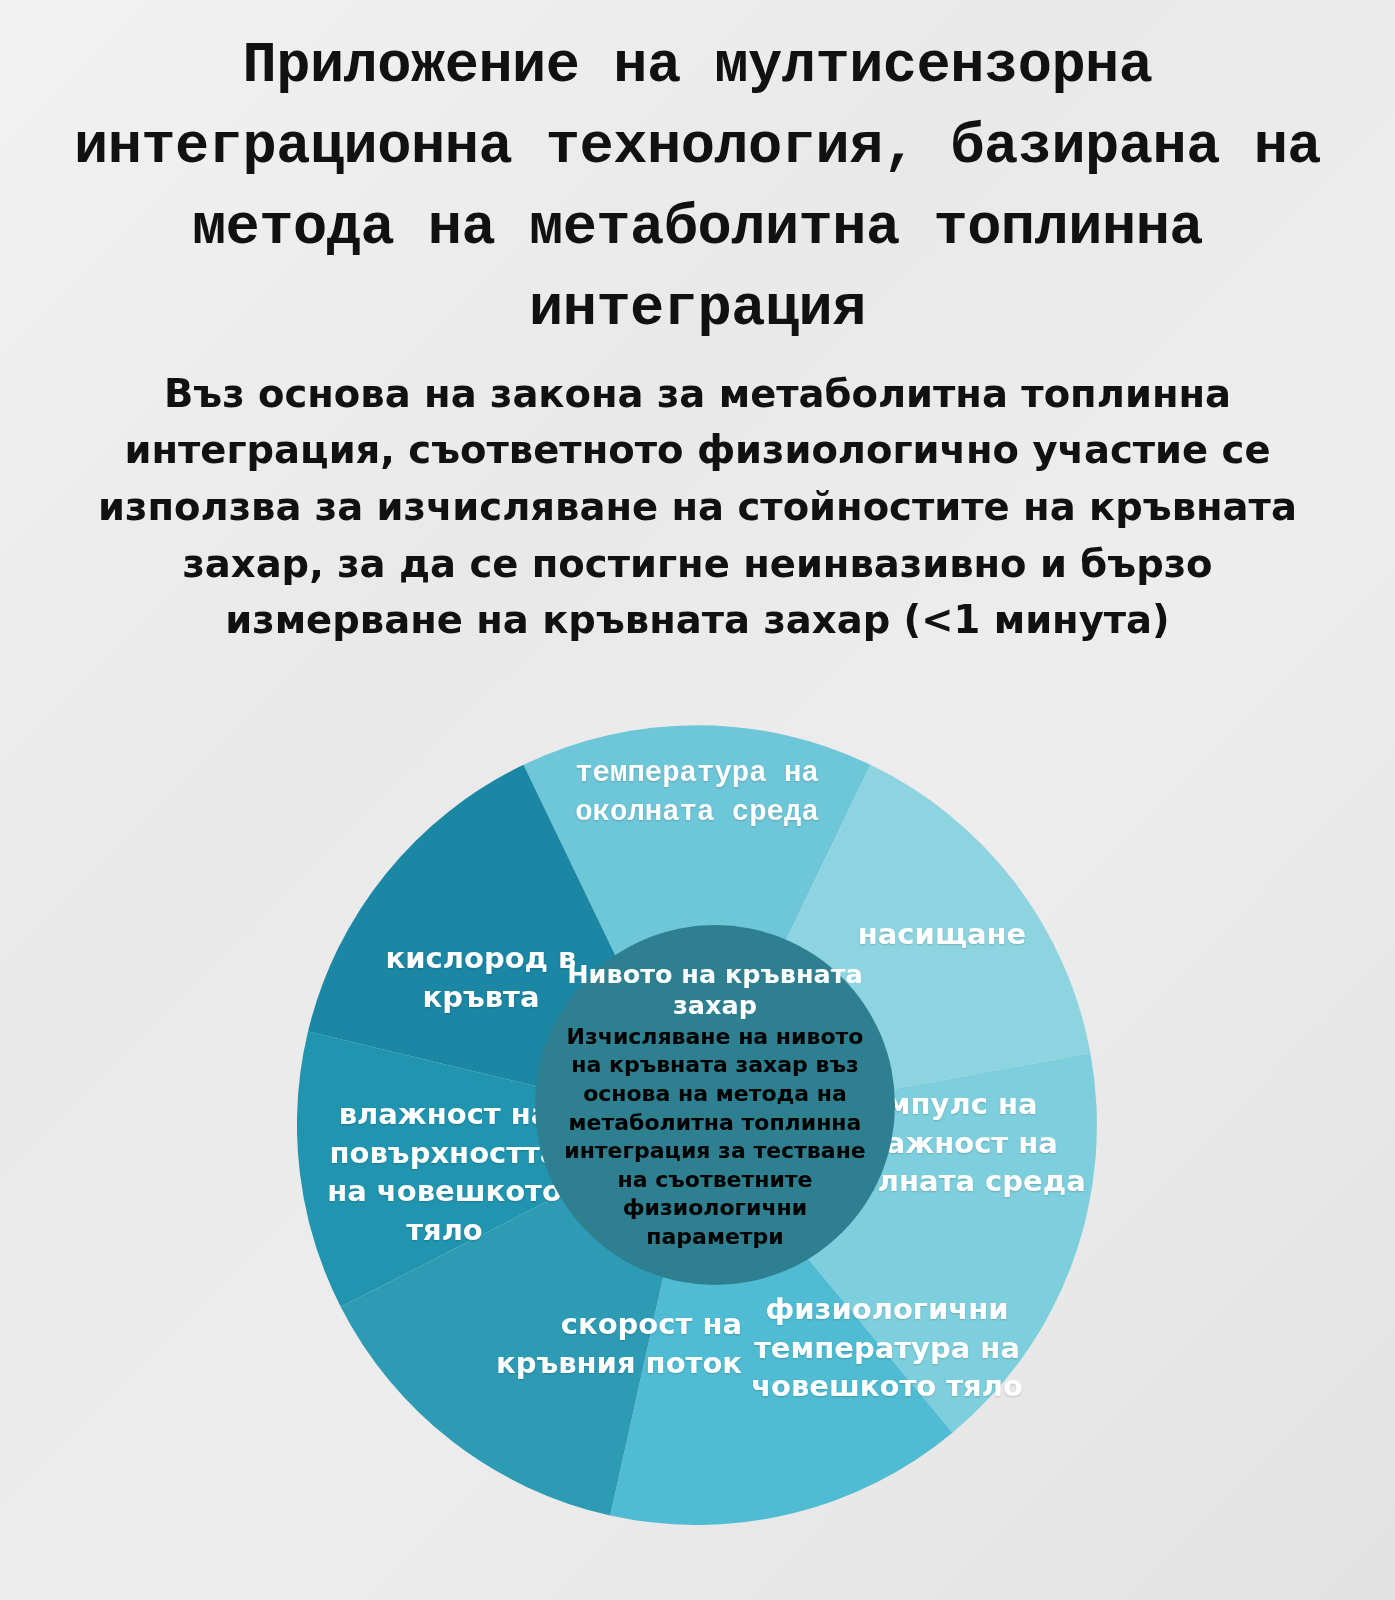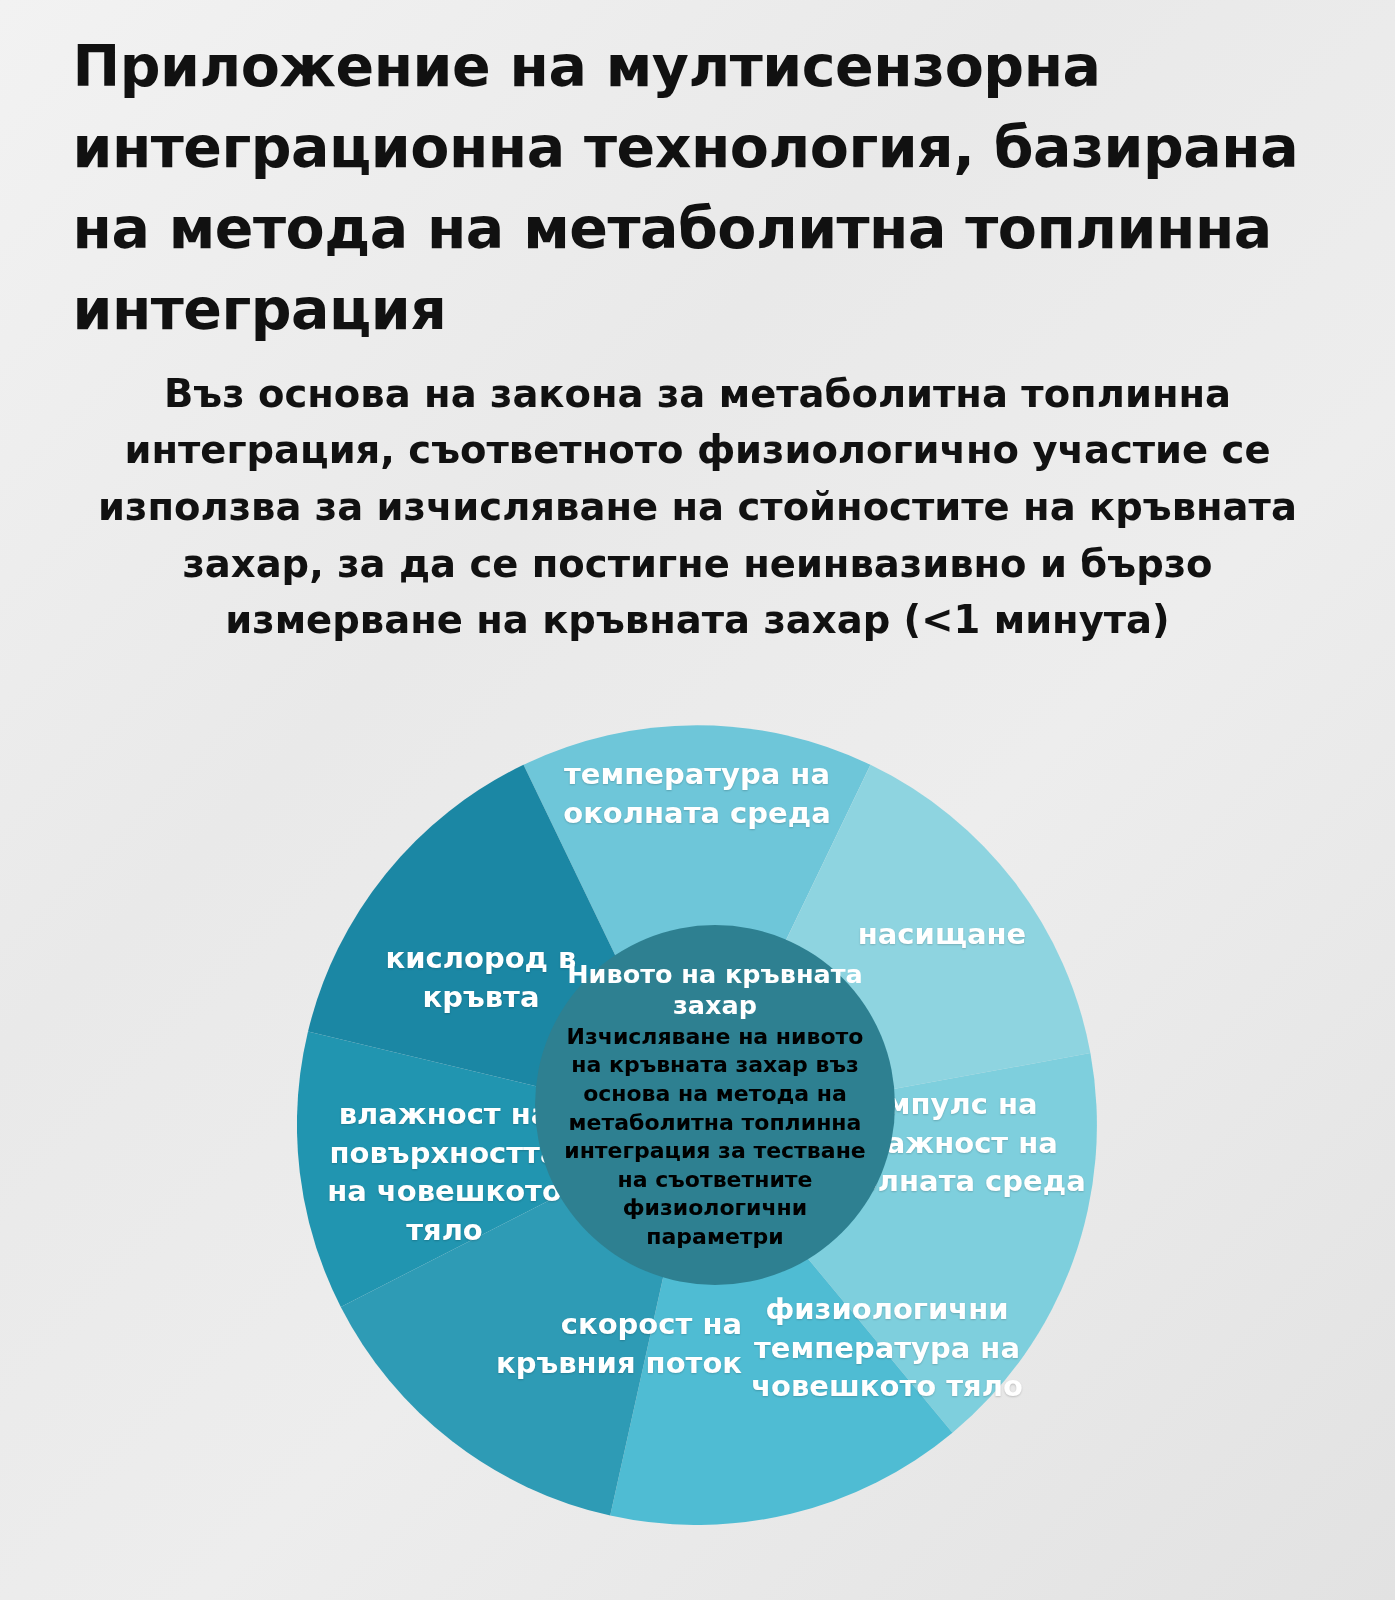--- a/index.html
+++ b/index.html
@@ -11,25 +11,27 @@
     height: 1600px;
     background: linear-gradient(135deg, #f2f2f2 0%, #e9e9e9 35%, #ededed 60%, #e2e2e2 100%);
     font-family: "DejaVu Sans", sans-serif;
     overflow: hidden;
     position: relative;
   }
 
   .title {
     width: 1250px;
     margin: 26px auto 0 auto;
+    text-align: center;
     font-size: 57px;
     line-height: 1.42;
     font-weight: bold;
     color: #111111;
     letter-spacing: -0.5px;
+    font-family: Liberation Mono, monospace;
   }
 
   .subtitle {
     width: 1210px;
     margin: 16px auto 0 auto;
     text-align: center;
     font-size: 38.5px;
     line-height: 1.47;
     font-weight: bold;
     color: #111111;
@@ -93,21 +95,21 @@
   .center-body {
     color: #000000;
     font-weight: bold;
     font-size: 22px;
     line-height: 1.30;
     text-align: center;
     width: 320px;
   }
 
   
-  .lbl-ambient-temp { left: 240px; top: 30px;  width: 320px; }
+  .lbl-ambient-temp { left: 240px; top: 30px;  width: 320px; font-family: Liberation Mono, monospace; }
   .lbl-saturation   { left: 500px; top: 190px; width: 290px; }
   .lbl-humidity-pulse { left: 520px; top: 360px; width: 270px; }
   .lbl-body-surface-temp { left: 440px; top: 565px; width: 300px; }
   .lbl-blood-flow   { left: 175px; top: 580px; width: 270px; text-align: right; }
   .lbl-skin-humidity { left: 15px; top: 370px; width: 265px; }
   .lbl-blood-oxygen { left: 44px; top: 190px; width: 280px; margin-top: 24px; }
 </style>
 </head>
 <body>
 

